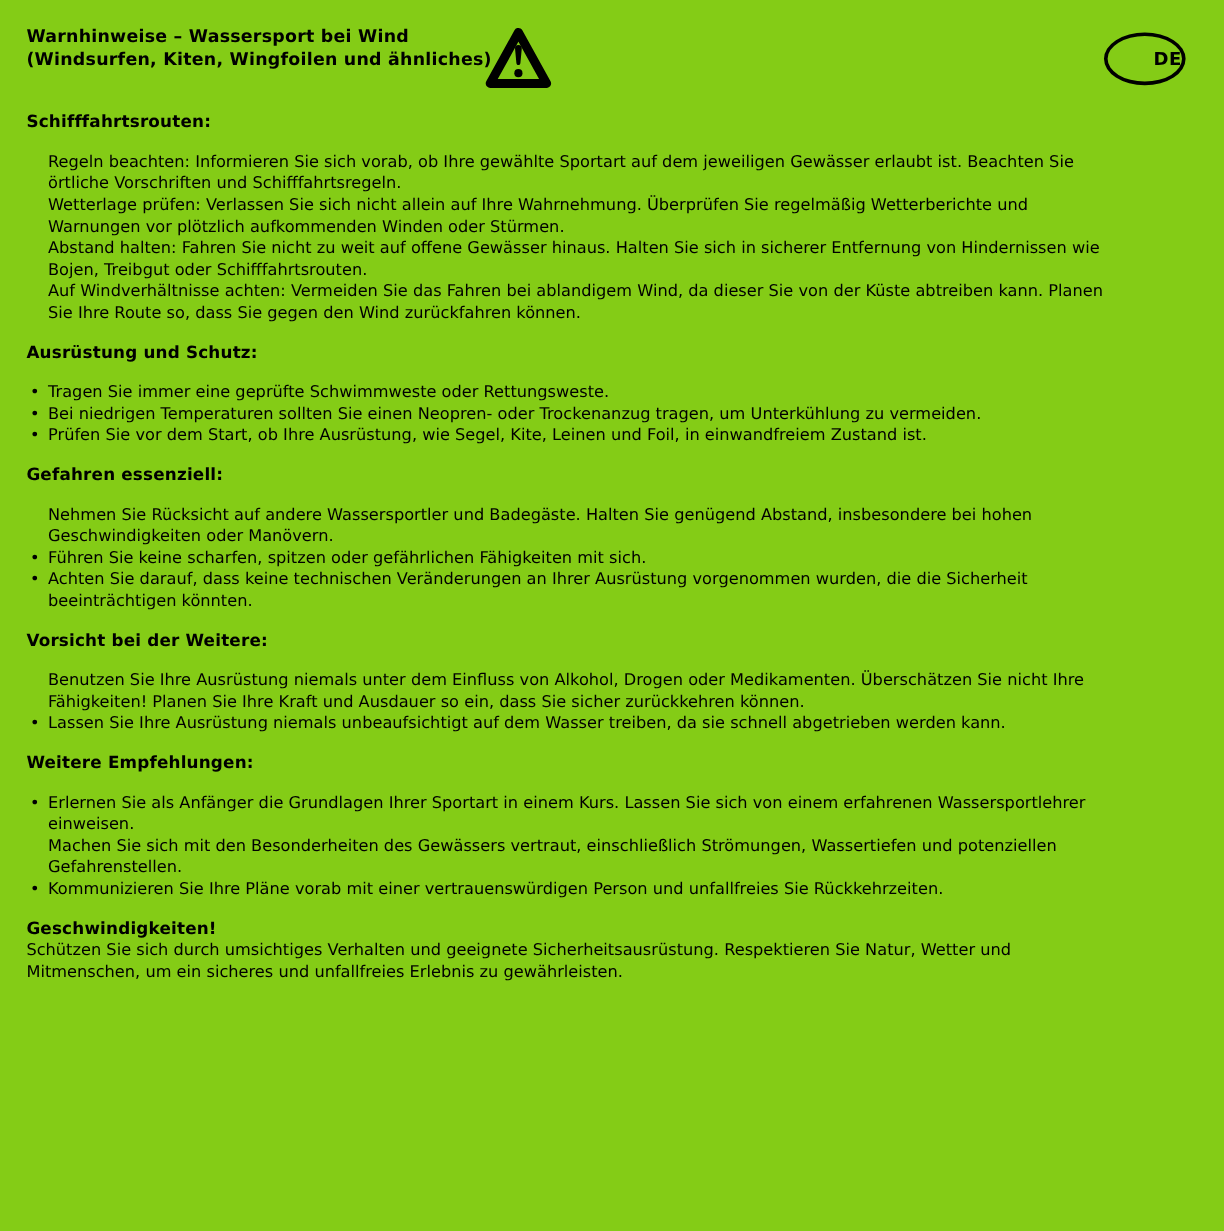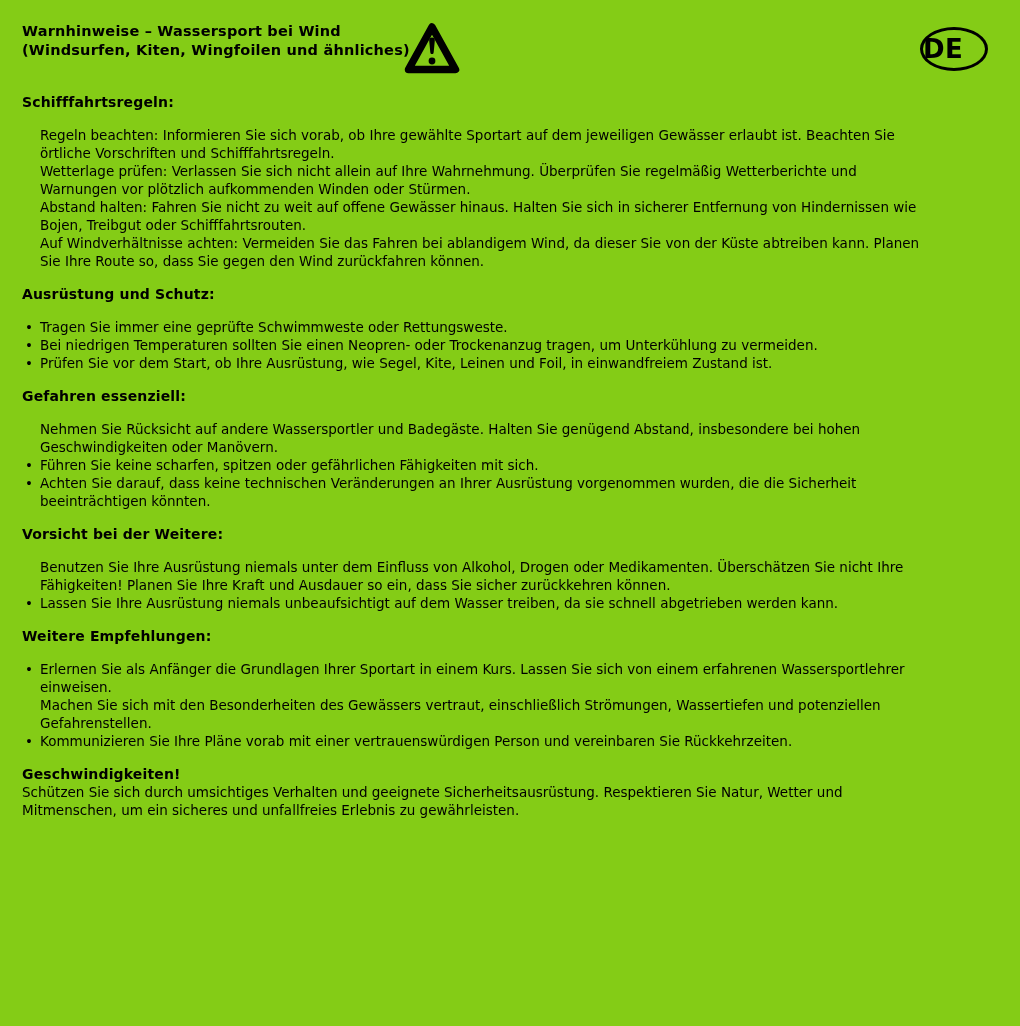--- a/index.html
+++ b/index.html
@@ -23,22 +23,22 @@
     position: absolute; left: 0; top: 2px;
     font-weight: bold; font-size: 14.5px; line-height: 18.5px;
     letter-spacing: 0.2px;
   }
   .warning-triangle { position: absolute; left: 380px; top: 0; }
   .country-badge {
     position: absolute; right: 8px; top: 7px;
     width: 62px; height: 38px;
     border: 3.5px solid #000;
     border-radius: 50%;
-    display: flex; align-items: center; justify-content: flex-start;
-    font-weight: bold; font-size: 26px; letter-spacing: 0.5px;
+    display: flex; align-items: center; justify-content: flex-end;
+    font-weight: bold; font-size: 15px; letter-spacing: 0.5px;
   }
 
   
   .heading {
     margin: 15px 0 0 0;
     font-weight: bold; font-size: 14px; line-height: 18px;
     letter-spacing: 0.15px;
   }
   .heading.tight-top { margin-top: 12px; }
   .para { margin: 0; }
@@ -66,21 +66,21 @@
         <path d="M30 17.5 c2 0 3 1.2 2.8 3.2 l-1.1 11.5 c-0.1 1.2 -0.7 1.9 -1.7 1.9 c-1 0 -1.6 -0.7 -1.7 -1.9 l-1.1 -11.5 c-0.2 -2 0.8 -3.2 2.8 -3.2 Z" fill="#000"></path>
         <circle cx="30" cy="41" r="3.4" fill="#000"></circle>
       </svg>
       <div class="country-badge">
         <span>DE</span>
       </div>
     </header>
 
 
     <section>
-      <h2 class="heading">Schifffahrtsregeln:</h2>
+      <h2 class="heading">Schifffahrtsrouten:</h2>
       <div class="block indent">
         <p class="para">Regeln beachten: Informieren Sie sich vorab, ob Ihre gewählte Sportart auf dem jeweiligen Gewässer erlaubt ist. Beachten Sie<br>örtliche Vorschriften und Schifffahrtsregeln.</p>
         <p class="para">Wetterlage prüfen: Verlassen Sie sich nicht allein auf Ihre Wahrnehmung. Überprüfen Sie regelmäßig Wetterberichte und<br>Warnungen vor plötzlich aufkommenden Winden oder Stürmen.</p>
         <p class="para">Abstand halten: Fahren Sie nicht zu weit auf offene Gewässer hinaus. Halten Sie sich in sicherer Entfernung von Hindernissen wie<br>Bojen, Treibgut oder Schifffahrtsrouten.</p>
         <p class="para">Auf Windverhältnisse achten: Vermeiden Sie das Fahren bei ablandigem Wind, da dieser Sie von der Küste abtreiben kann. Planen<br>Sie Ihre Route so, dass Sie gegen den Wind zurückfahren können.</p>
       </div>
     </section>
 
     <section>
       <h2 class="heading">Ausrüstung und Schutz:</h2>
@@ -129,21 +129,21 @@
     <section>
       <h2 class="heading">Weitere Empfehlungen:</h2>
       <div class="block">
         <div class="bullet-item">
           <span class="bullet">•</span>
           <span>Erlernen Sie als Anfänger die Grundlagen Ihrer Sportart in einem Kurs. Lassen Sie sich von einem erfahrenen Wassersportlehrer<br>einweisen.</span>
         </div>
         <p class="para indent">Machen Sie sich mit den Besonderheiten des Gewässers vertraut, einschließlich Strömungen, Wassertiefen und potenziellen<br>Gefahrenstellen.</p>
         <div class="bullet-item">
           <span class="bullet">•</span>
-          <span>Kommunizieren Sie Ihre Pläne vorab mit einer vertrauenswürdigen Person und vereinbaren Sie Rückkehrzeiten.</span>
+          <span>Kommunizieren Sie Ihre Pläne vorab mit einer vertrauenswürdigen Person und unfallfreies Sie Rückkehrzeiten.</span>
         </div>
       </div>
     </section>
 
     <section>
       <h2 class="heading">Geschwindigkeiten!</h2>
       <p class="para">Schützen Sie sich durch umsichtiges Verhalten und geeignete Sicherheitsausrüstung. Respektieren Sie Natur, Wetter und<br>Mitmenschen, um ein sicheres und unfallfreies Erlebnis zu gewährleisten.</p>
     </section>
 
   </div>

